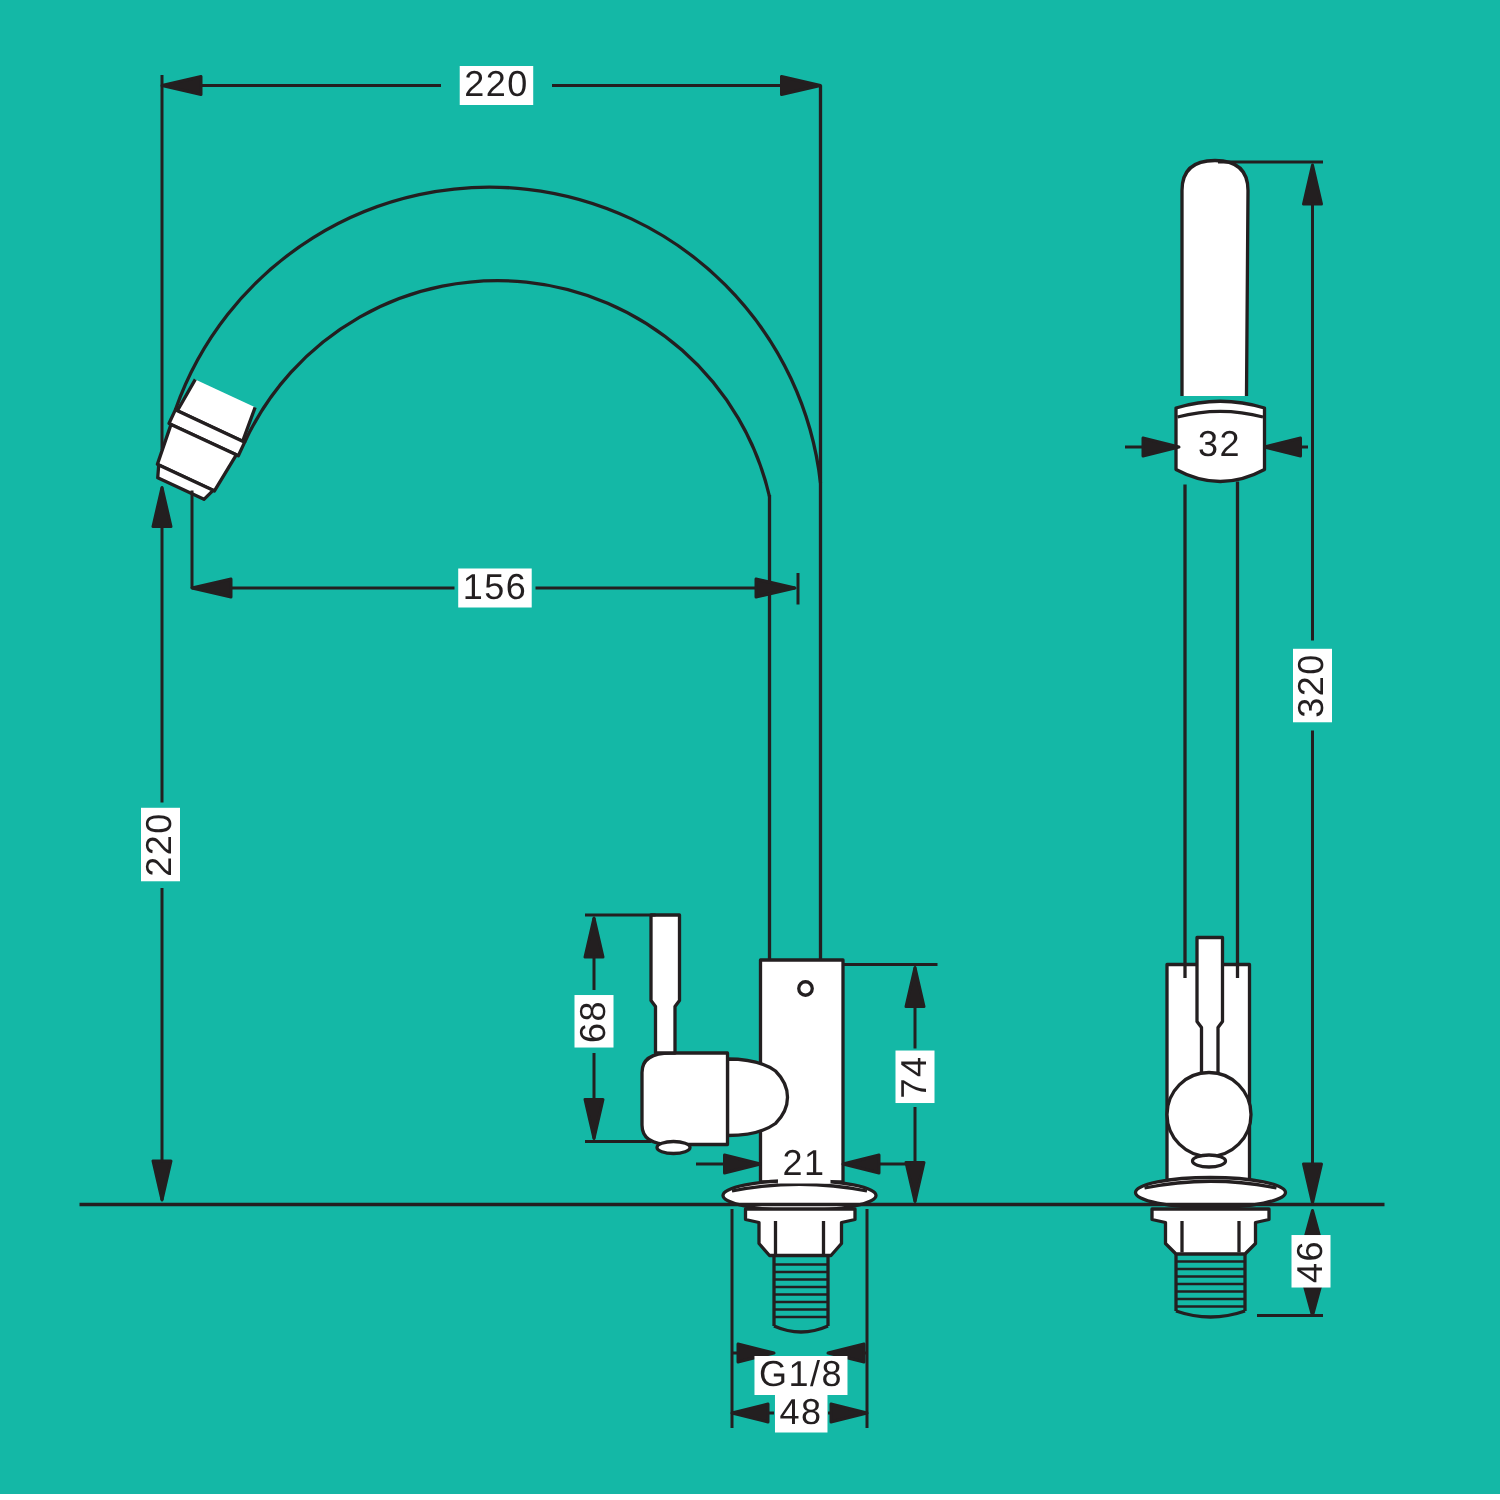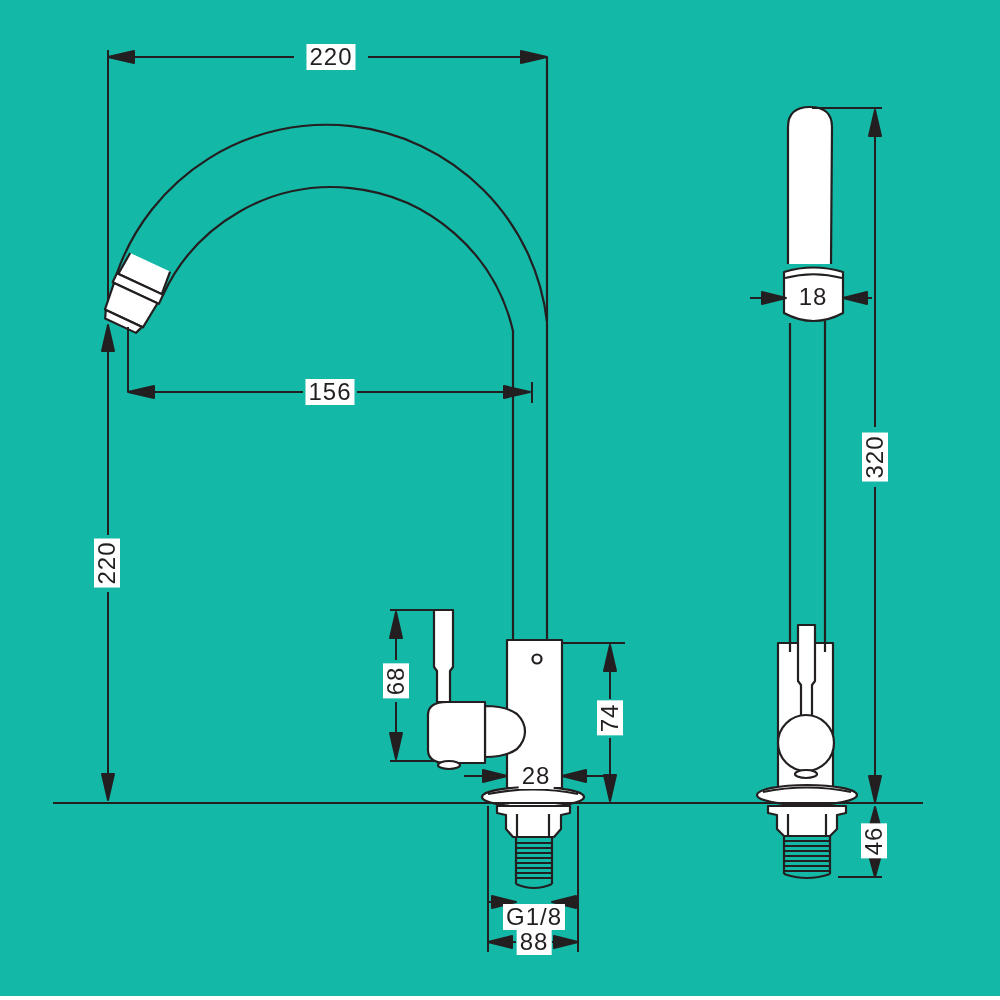--- a/index.html
+++ b/index.html
@@ -175,20 +175,20 @@
       <polygon points="875,877 869,855 881,855" fill="#231f20"></polygon>
       <line x1="838" y1="877" x2="882" y2="877"></line>
     </g>
   </svg>
 
   <span class="dim-label" style="left:331px;top:57px;">220</span>
   <span class="dim-label" style="left:330px;top:392px;">156</span>
   <span class="dim-label rot" style="left:107px;top:563px;">220</span>
   <span class="dim-label rot" style="left:396px;top:681px;">68</span>
   <span class="dim-label rot" style="left:610px;top:718px;">74</span>
-  <span class="dim-label" style="left:536px;top:776px;">28</span>
+  <span class="dim-label" style="left:536px;top:776px;">21</span>
   <span class="dim-label" style="left:534px;top:917px;">G1/8</span>
-  <span class="dim-label" style="left:534px;top:942px;">88</span>
-  <span class="dim-label" style="left:813px;top:297px;">18</span>
+  <span class="dim-label" style="left:534px;top:942px;">48</span>
+  <span class="dim-label" style="left:813px;top:297px;">32</span>
   <span class="dim-label rot" style="left:875px;top:457px;">320</span>
   <span class="dim-label rot" style="left:874px;top:841px;">46</span>
 
 </div>
 
 </body></html>

